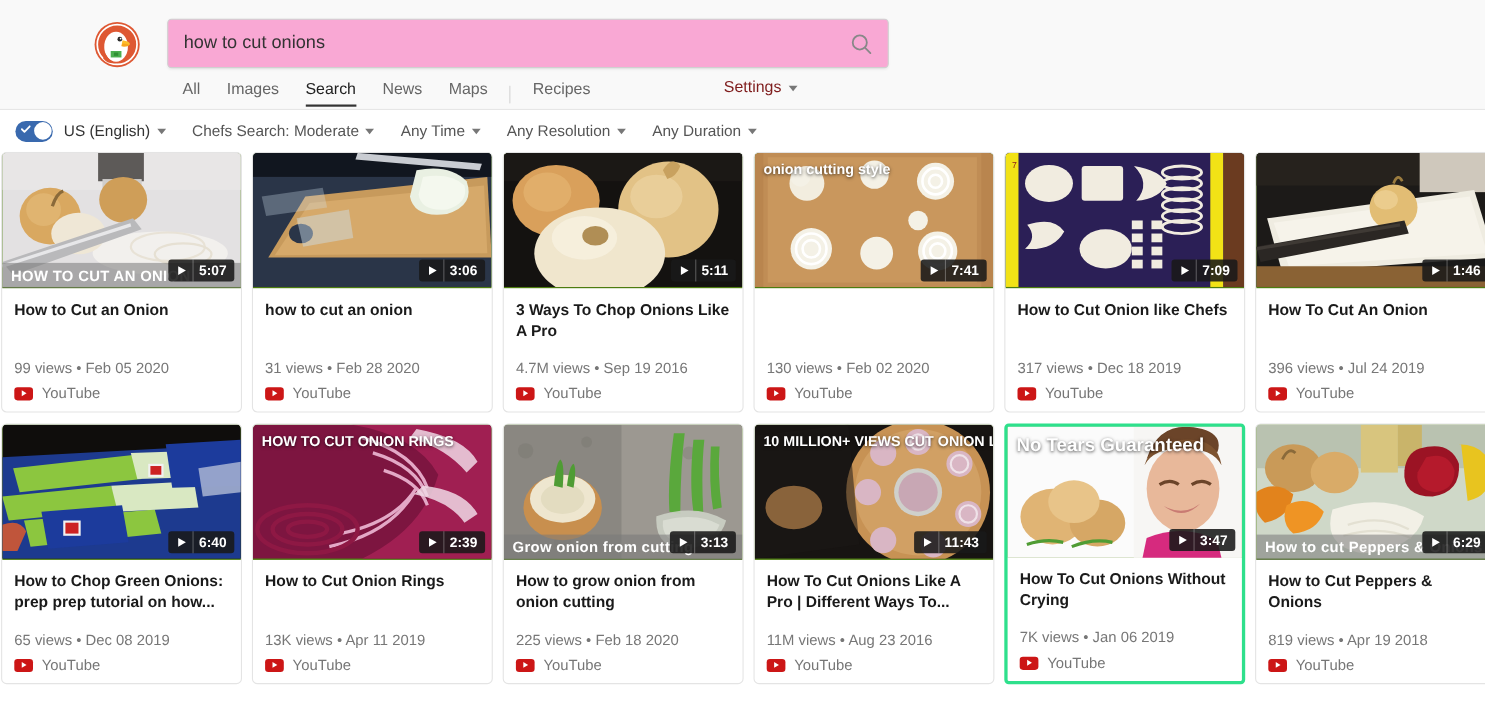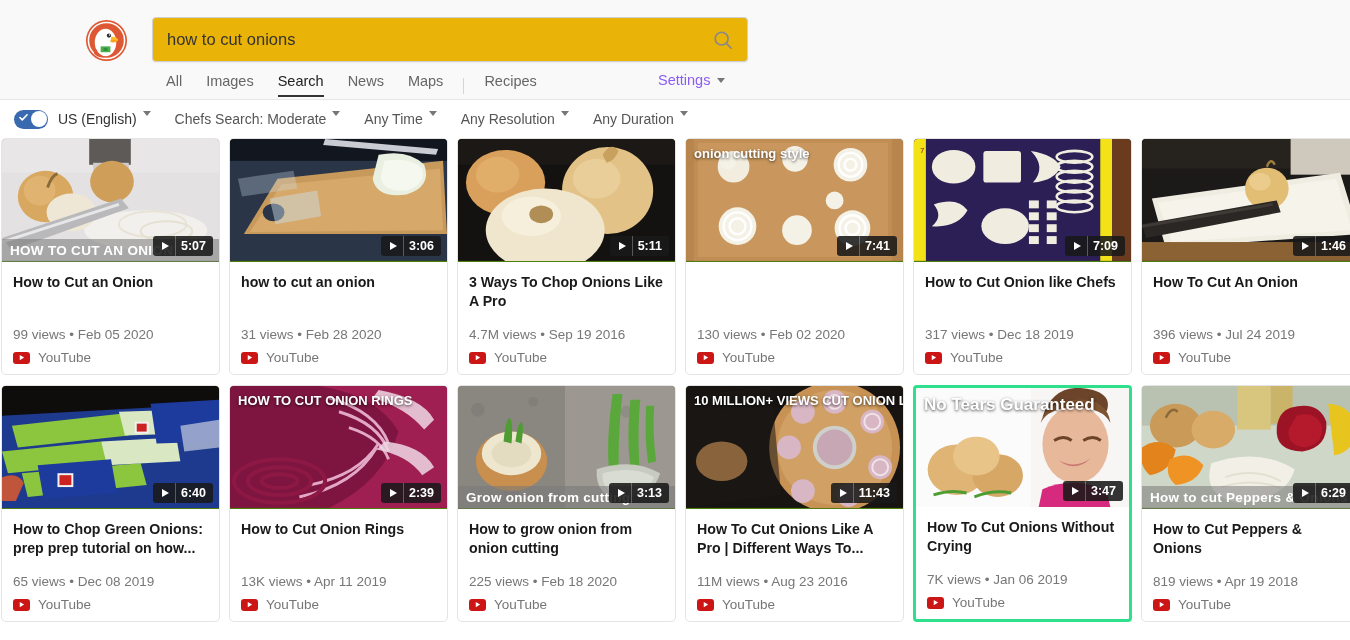--- a/index.html
+++ b/index.html
@@ -16,22 +16,22 @@
     height: 100px;
     background: #f9f9f9;
     border-bottom: 1px solid #e6e6e6;
   }
   .logo {
     position: absolute; left: 85px; top: 19px;
     width: 43px; height: 43px;
   }
   .search-wrap {
     position: absolute; left: 152px; top: 17px;
-    width: 596px; height: 45px;
-    background: #eab308;
+    width: 656px; height: 45px;
+    background: #f9a8d4;
     border: 1px solid #d0d0d0;
     border-radius: 4px;
     box-shadow: 0 1px 2px rgba(0,0,0,0.05);
     display: flex; align-items: center;
   }
   .search-input {
     flex: 1;
     border: none; outline: none;
     font-family: "Liberation Sans", sans-serif;
     font-size: 16.5px;
@@ -71,21 +71,21 @@
     left: 12px; right: 12px; bottom: 0;
     height: 2px; background: #333333;
   }
   .nav-sep {
     width: 1px; height: 16px;
     background: #d5d5d5;
     margin: 2px 8px 0 8px;
   }
   .settings-menu {
     position: absolute; left: 658px; top: 72px;
-    font-size: 14.5px; color: #8b5cf6;
+    font-size: 14.5px; color: #7f1d1d;
     cursor: pointer;
     display: flex; align-items: center; gap: 7px;
   }
 
   
   .filterbar {
     position: relative;
     height: 38px;
     background: #ffffff;
     display: flex; align-items: center;
@@ -107,21 +107,21 @@
   .toggle .knob {
     position: absolute; right: 1.5px; top: 1.5px;
     width: 16px; height: 16px;
     background: #ffffff;
     border-radius: 50%;
   }
   .filter-item {
     font-size: 14px;
     color: #555555;
     cursor: pointer;
-    display: flex; align-items: flex-start; gap: 6px;
+    display: flex; align-items: center; gap: 6px;
     white-space: nowrap;
   }
   .filter-item.region { color: #333333; margin-left: 10px; }
   .filter-item + .filter-item { margin-left: 24px; }
   .caret {
     width: 0; height: 0;
     border-left: 4px solid transparent;
     border-right: 4px solid transparent;
     border-top: 5px solid #777777;
     display: inline-block;

